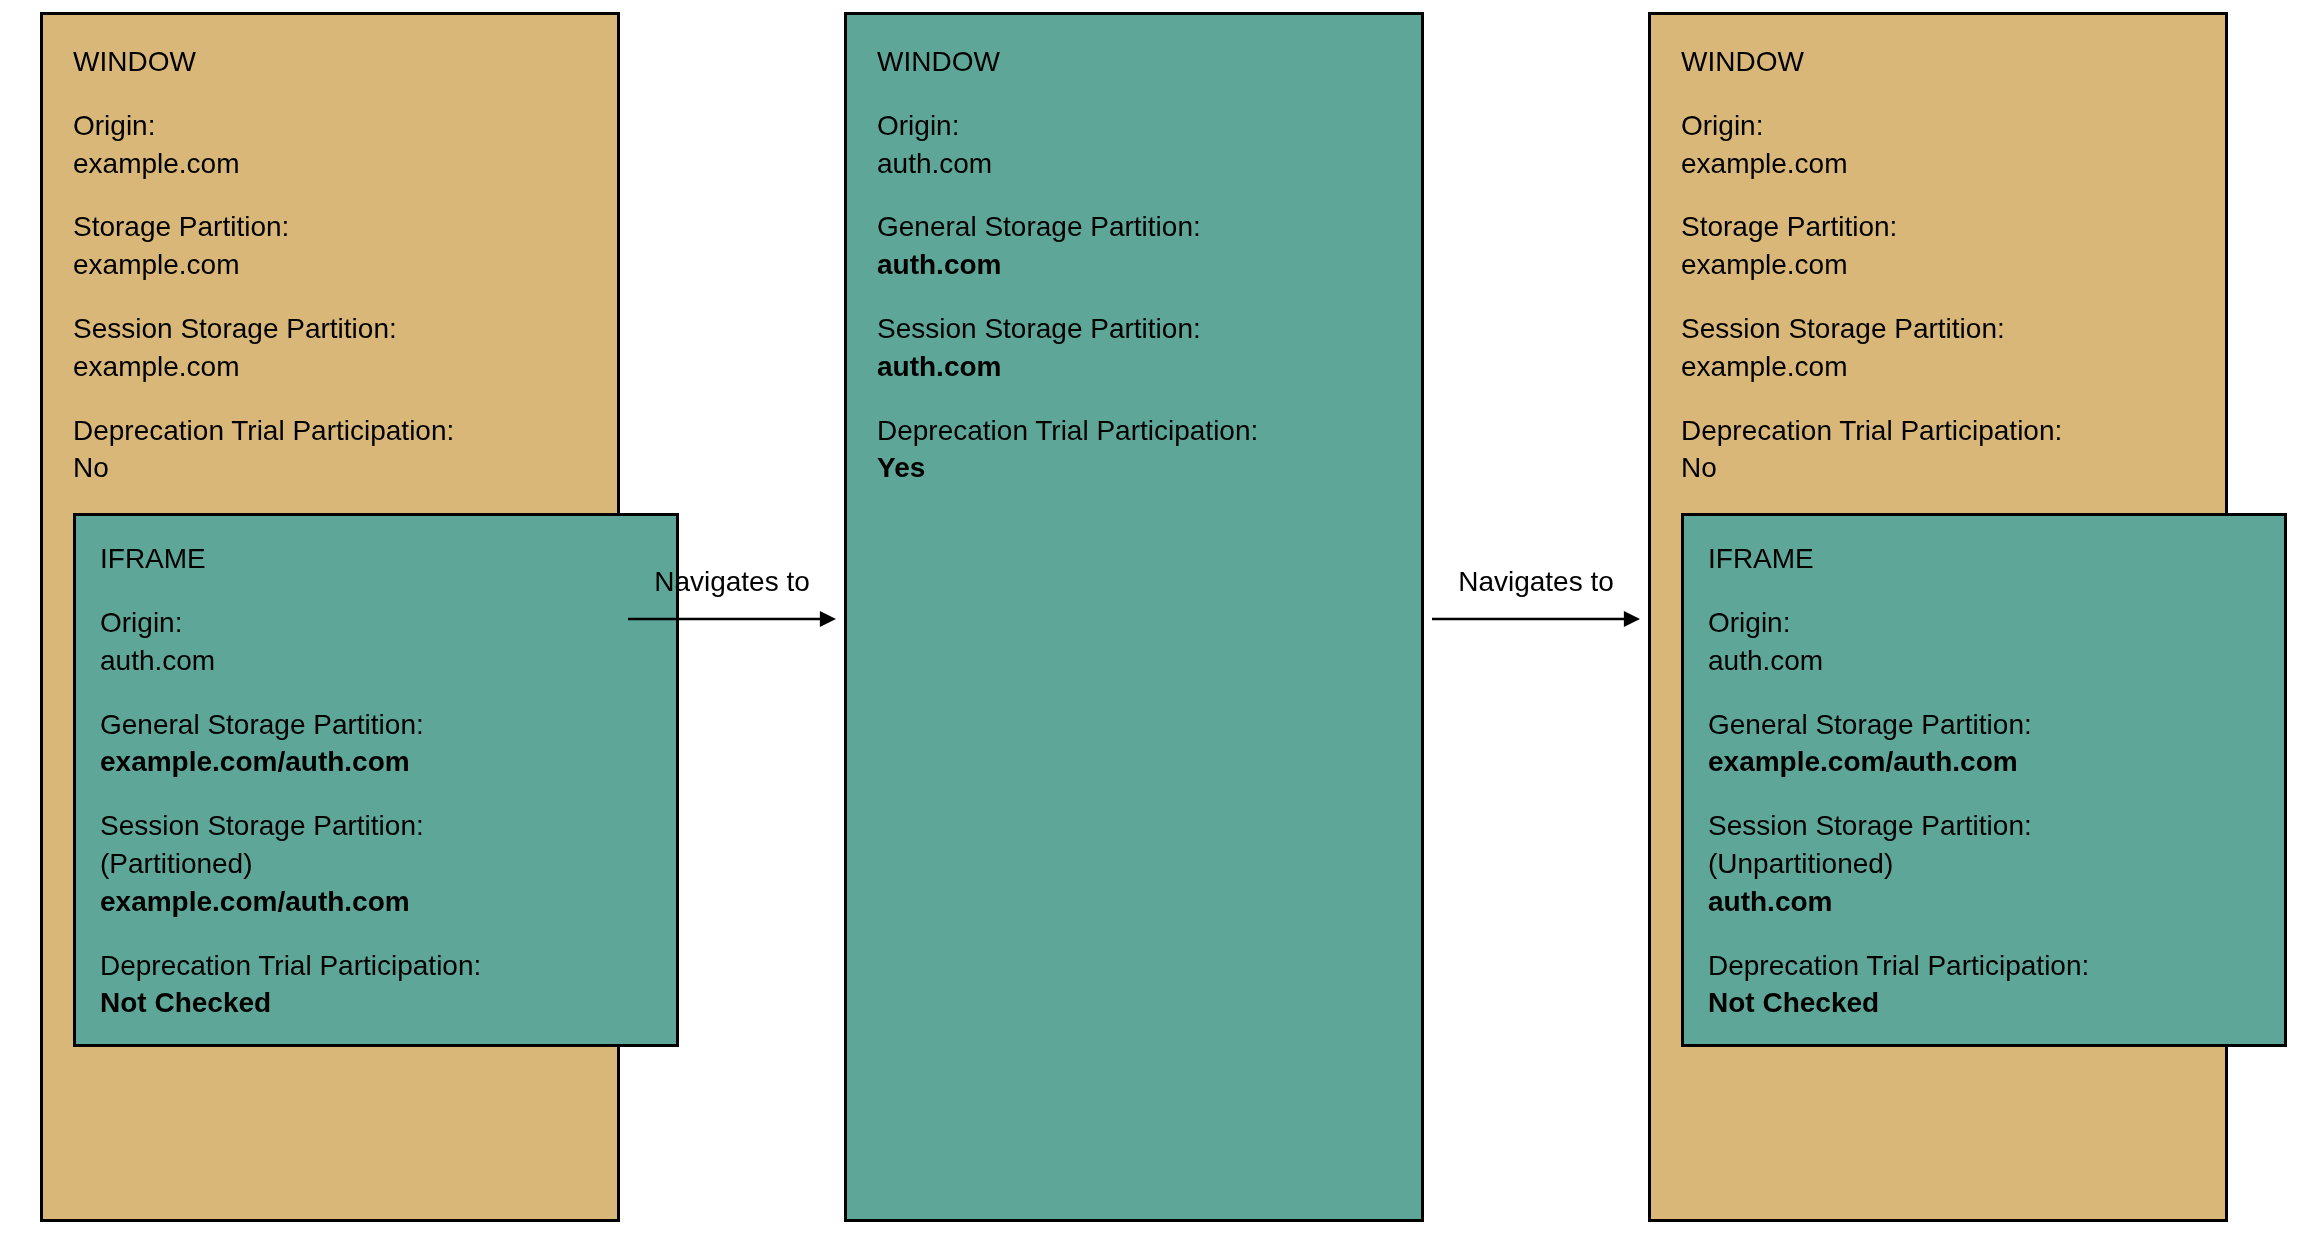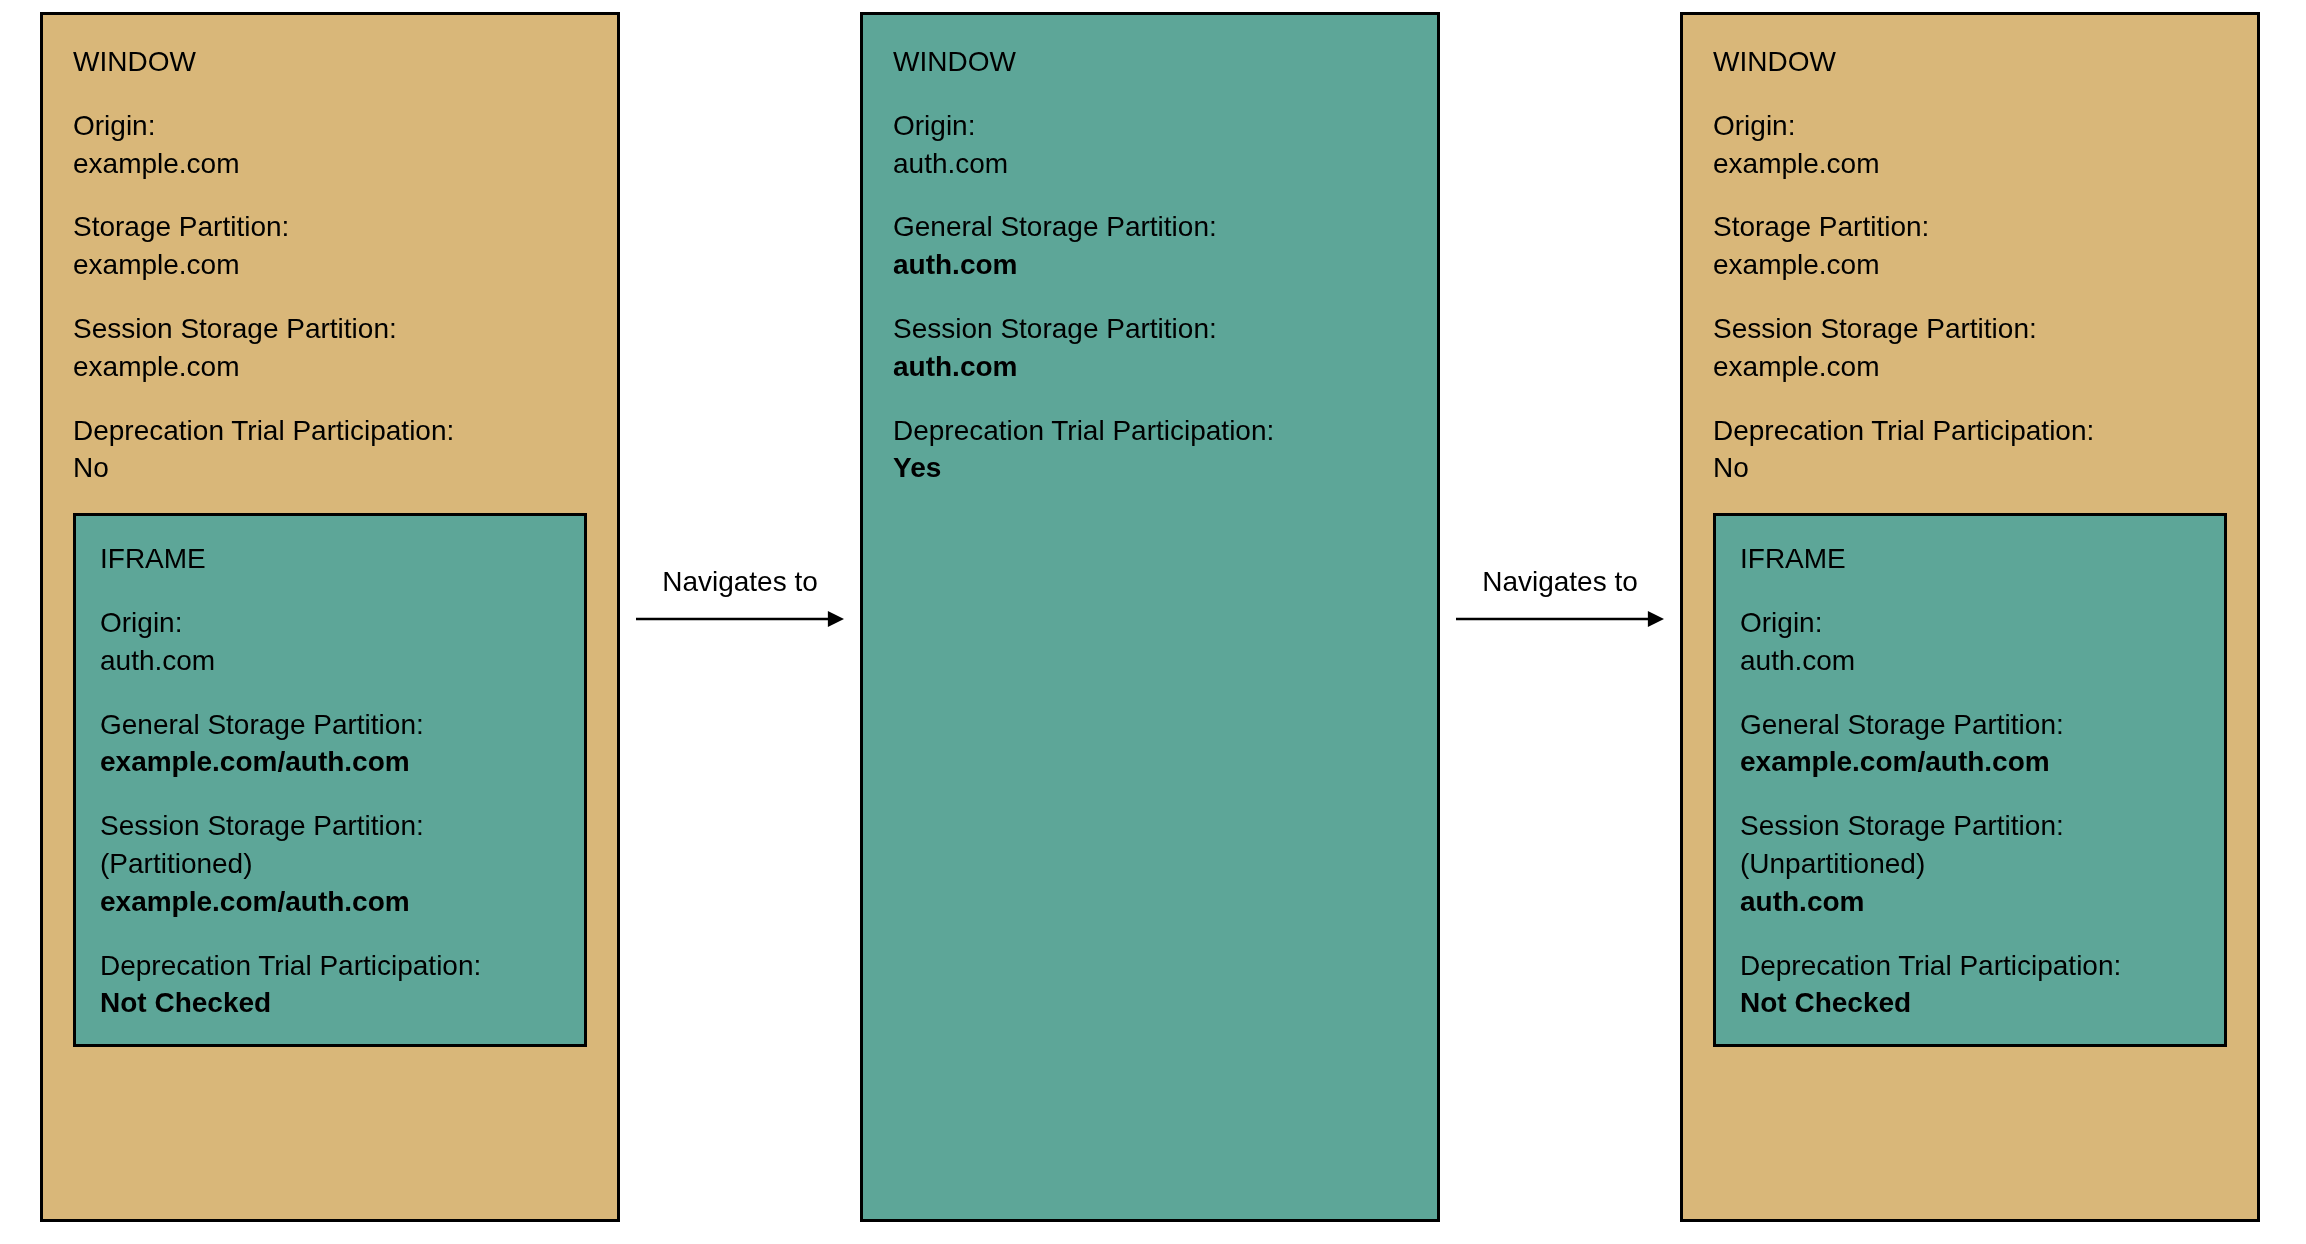--- a/index.html
+++ b/index.html
@@ -17,36 +17,36 @@
   .canvas {
     position: relative;
     width: 2306px;
     height: 1244px;
     padding: 12px 40px;
   }
   .row {
     display: flex;
     align-items: center;
     justify-content: flex-start;
-    gap: 16px;
+    gap: 8px;
   }
   .window {
     border: 3px solid #000;
     padding: 28px 30px 18px 30px;
     width: 580px;
     height: 1210px;
   }
   .w-tan  { background: #d9b779; }
   .w-teal { background: #5da698; }
   .iframe {
     border: 3px solid #000;
     background: #5da698;
     padding: 24px 24px 18px 24px;
     margin-top: 8px;
-    width: 514px;
+    width: 606px;
   }
   .title { margin-bottom: 26px; }
   .block { margin-bottom: 26px; margin-top: 16px; }
   .label { display: block; }
   .value { display: block; }
   .bold { font-weight: 700; }
 
   .connector {
     display: flex;
     flex-direction: column;

